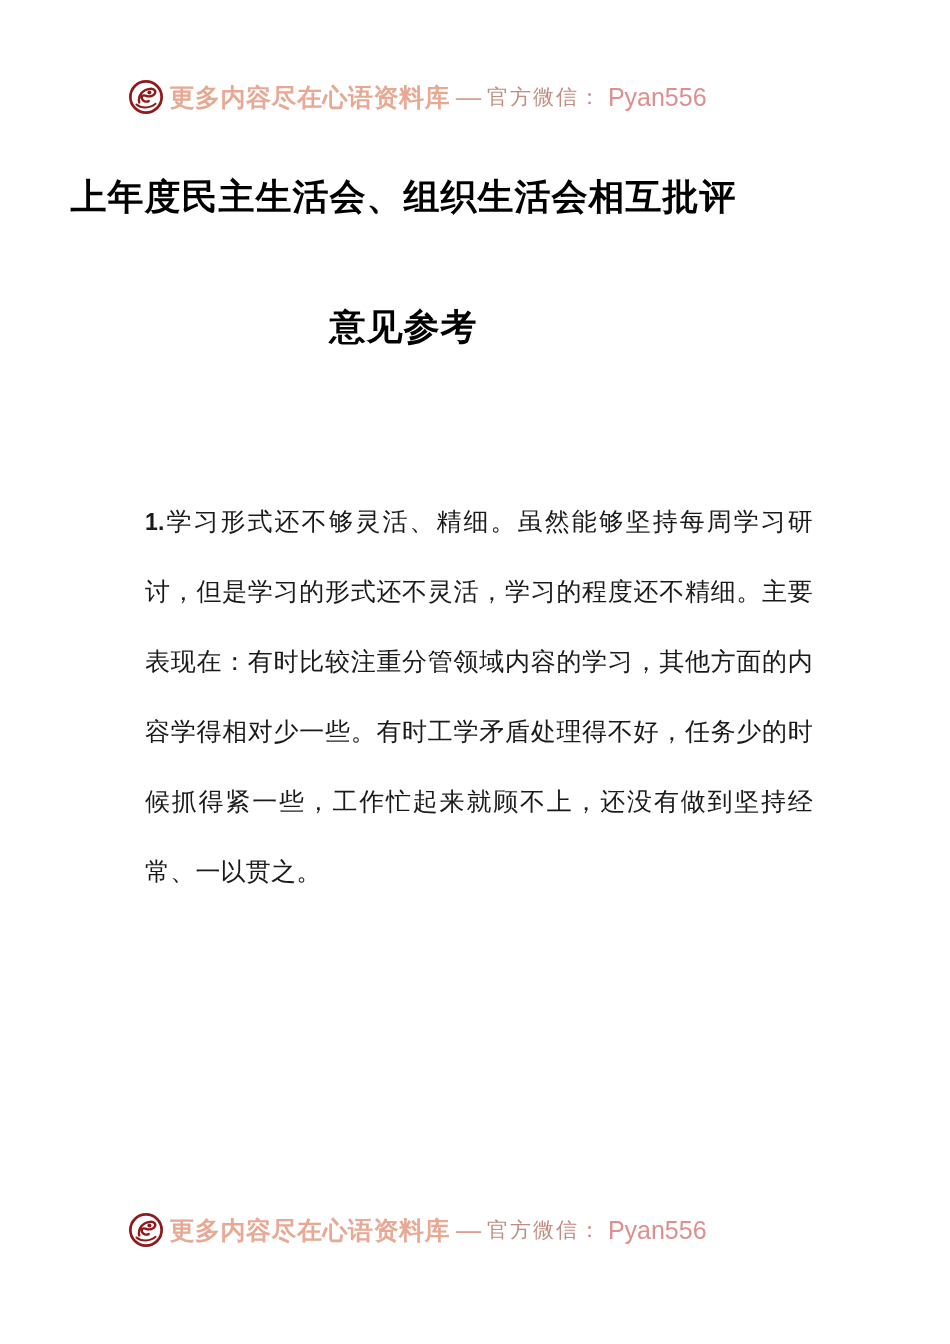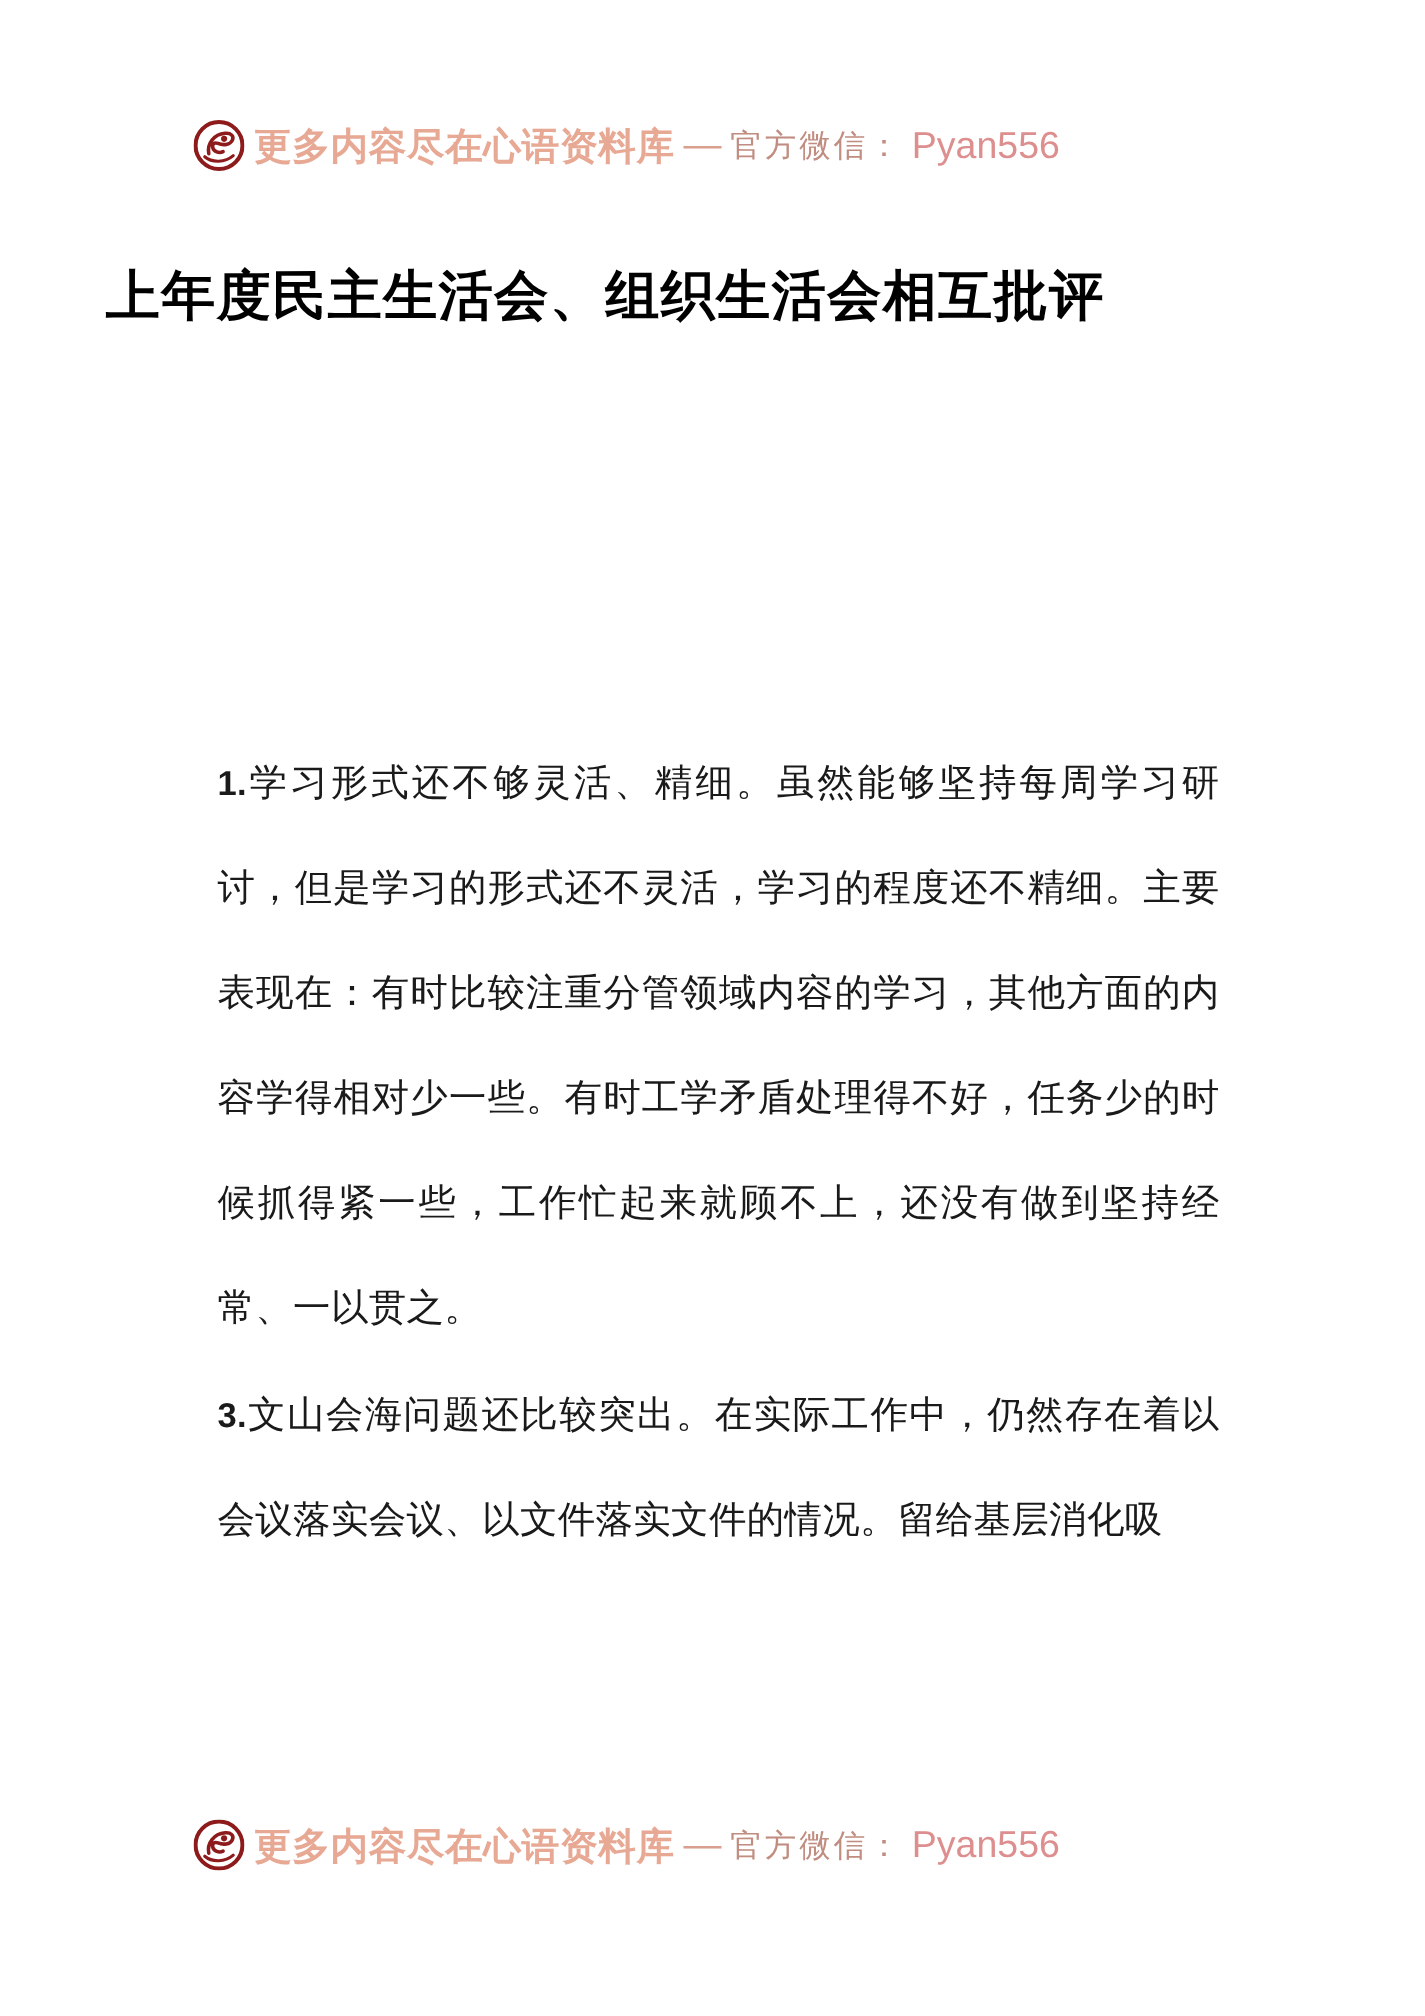--- a/index.html
+++ b/index.html
@@ -127,25 +127,25 @@
       <path d="M22 72 C36 84, 62 84, 78 70" fill="none" stroke="#8e1b1b" stroke-width="6" stroke-linecap="round"></path>
     </svg>
     <span class="wm-cn">更多内容尽在心语资料库</span>
     <span class="wm-dash">—</span>
     <span class="wm-wechat">官方微信：</span>
     <span class="wm-id">Pyan556</span>
   </div>
 
   <div class="title-block">
     <div class="title-line">上年度民主生活会、组织生活会相互批评</div>
+    <div class="title-line second">意见参考</div>
   </div>
 
   <div class="body-block">
     <p class="para"><span class="num">1.</span><span>学习形式还不够灵活、精细。虽然能够坚持每周学习研讨，但是学习的形式还不灵活，学习的程度还不精细。主要表现在：有时比较注重分管领域内容的学习，其他方面的内容学得相对少一些。有时工学矛盾处理得不好，任务少的时候抓得紧一些，工作忙起来就顾不上，还没有做到坚持经常、一以贯之。</span></p>
-    <p class="para"><span class="num">3.</span><span>文山会海问题还比较突出。在实际工作中，仍然存在着以会议落实会议、以文件落实文件的情况。留给基层消化吸</span></p>
   </div>
 
   <div class="watermark watermark-bottom">
     <svg class="wm-logo" viewBox="0 0 100 100" aria-hidden="true">
       <circle cx="50" cy="50" r="46" fill="none" stroke="#8e1b1b" stroke-width="8"></circle>
       <path d="M30 66 C26 46, 40 28, 62 26 C74 25, 80 32, 76 40 C72 49, 58 50, 48 46 C40 43, 36 48, 38 55 C40 62, 50 66, 58 62" fill="none" stroke="#8e1b1b" stroke-width="7" stroke-linecap="round"></path>
       <circle cx="60" cy="37" r="6" fill="#8e1b1b"></circle>
       <path d="M22 72 C36 84, 62 84, 78 70" fill="none" stroke="#8e1b1b" stroke-width="6" stroke-linecap="round"></path>
     </svg>
     <span class="wm-cn">更多内容尽在心语资料库</span>

